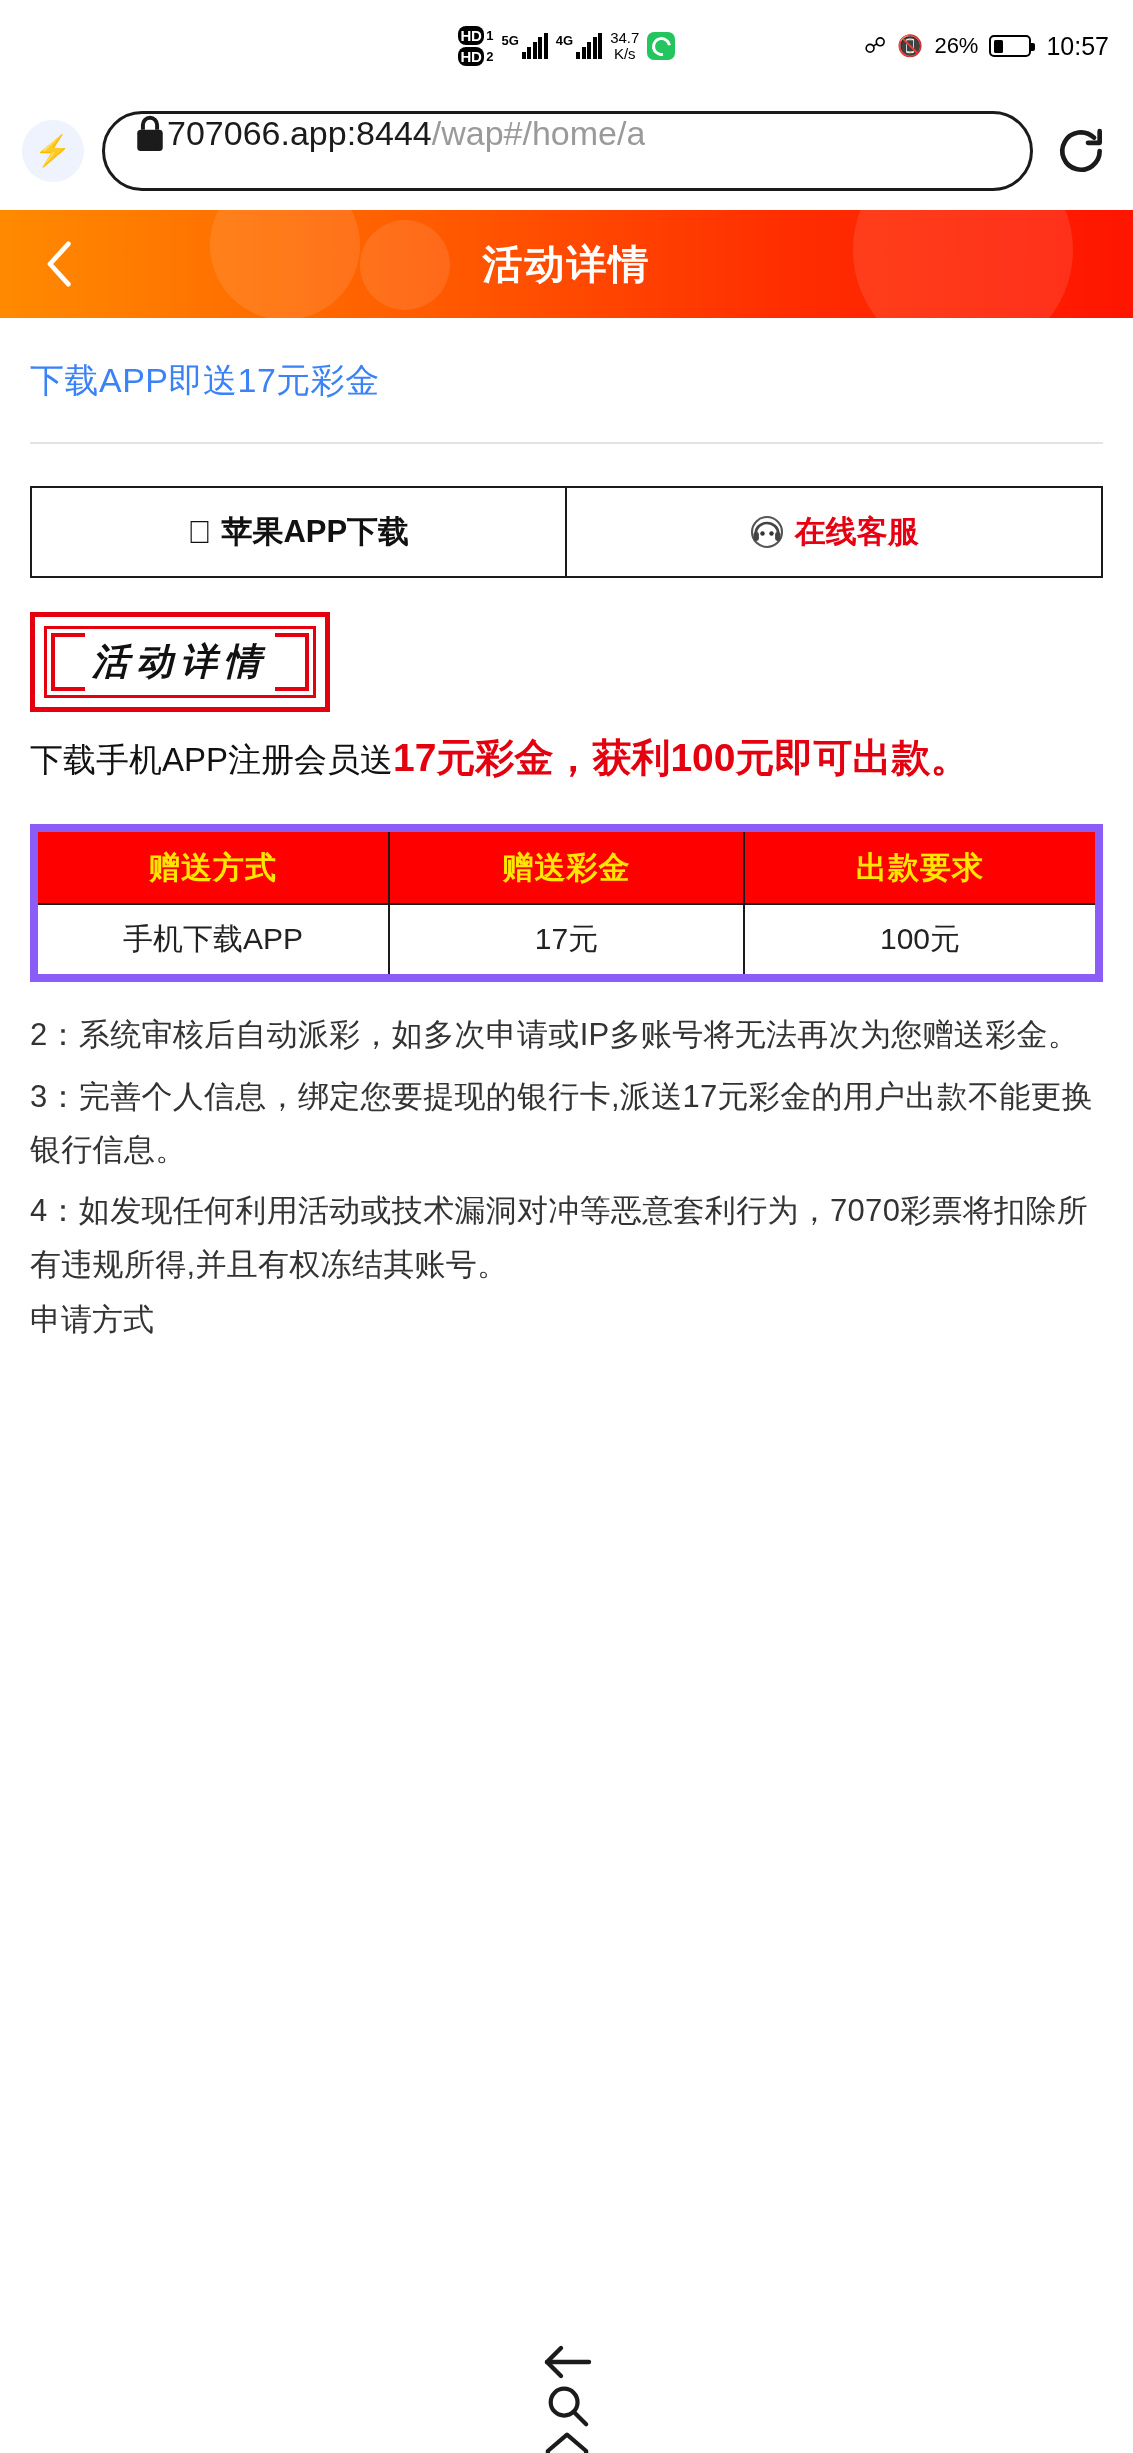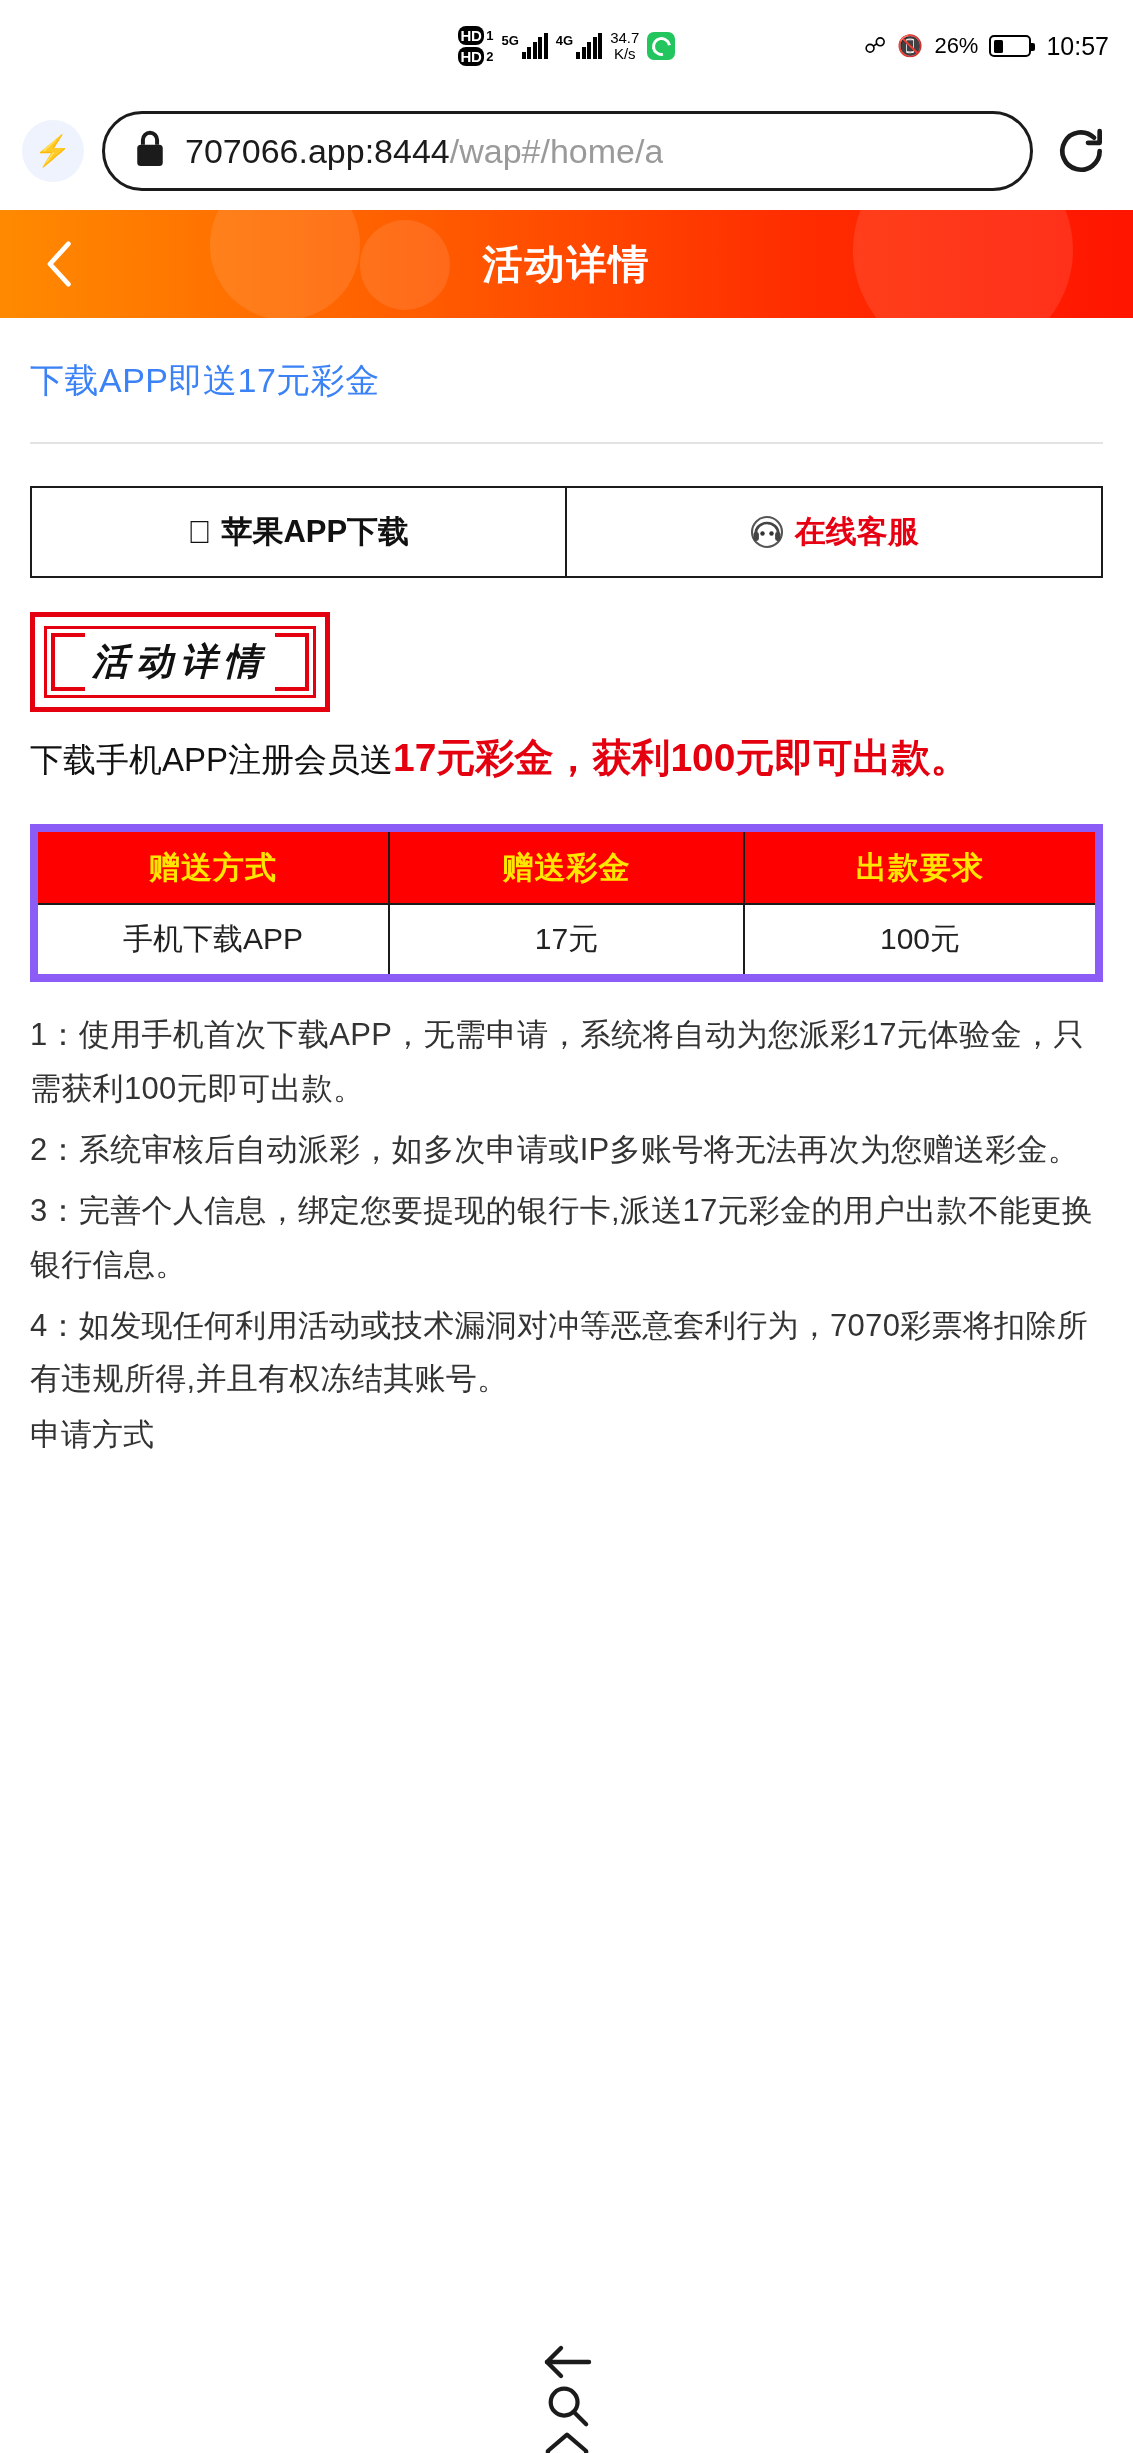--- a/index.html
+++ b/index.html
@@ -125,23 +125,22 @@
     display: flex; align-items: center; justify-content: center;
     flex: 0 0 auto;
   }
   .bolt-btn span { color: #2f6fe4; font-size: 30px; line-height: 1; }
   .urlbox {
     flex: 1 1 auto;
     height: 80px;
     border: 3px solid #1b1b1b;
     border-radius: 44px;
     display: flex;
-    align-items: center;
+    align-items: flex-start;
     padding: 0 28px;
-    gap: 18px;
     overflow: hidden;
     background: #fff;
   }
   .lock-icon { flex: 0 0 auto; }
   .url-text {
     font-size: 34px;
     color: #1b1b1b;
     white-space: nowrap;
     overflow: hidden;
   }
@@ -489,21 +488,20 @@
     <tbody>
       <tr>
         <td>手机下载APP</td>
         <td>17元</td>
         <td>100元</td>
       </tr>
     </tbody>
   </table>
 
   <div class="rules">
-    <div class="rule">1：使用手机首次下载APP，无需申请，系统将自动为您派彩17元体验金，只需获利100元即可出款。</div>
     <div class="rule">2：系统审核后自动派彩，如多次申请或IP多账号将无法再次为您赠送彩金。</div>
     <div class="rule">3：完善个人信息，绑定您要提现的银行卡,派送17元彩金的用户出款不能更换银行信息。</div>
     <div class="rule">4：如发现任何利用活动或技术漏洞对冲等恶意套利行为，7070彩票将扣除所有违规所得,并且有权冻结其账号。</div>
     <div class="apply-label">申请方式</div>
   </div>
 
 </div>
 
 <div class="navbar">
   <div class="nav-item">

